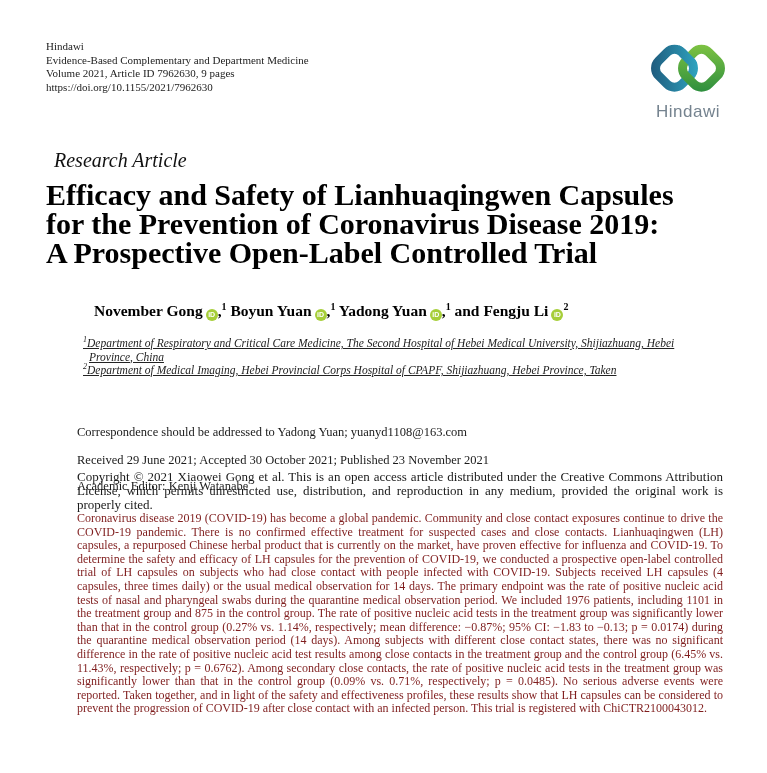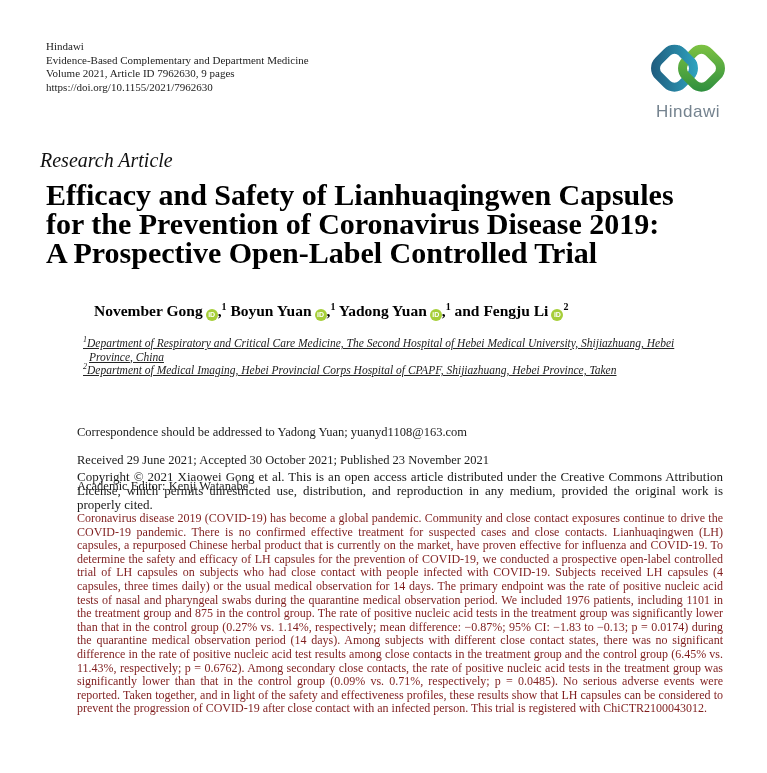--- a/index.html
+++ b/index.html
@@ -24,21 +24,21 @@
     text-align:center;
   }
   .logo svg{display:block;margin:0 auto;}
   .logo-text{
     font-family:"Liberation Sans","DejaVu Sans",sans-serif;
     font-size:17px;color:var(--logotext,#75838f);
     letter-spacing:0.5px;margin-top:-2px;
   }
   
   .article-type{
-    position:absolute;left:40px;top:149px;
+    position:absolute;left:54px;top:149px;
     font-style:italic;font-size:20px;color:#111;
   }
   .title{
     position:absolute;left:46px;top:180px;width:630px;
     font-weight:bold;font-size:30px;line-height:29px;color:#000;
   }
   
   .byline{
     position:absolute;left:94px;top:302px;width:600px;
     font-weight:bold;font-size:15.5px;color:#000;

